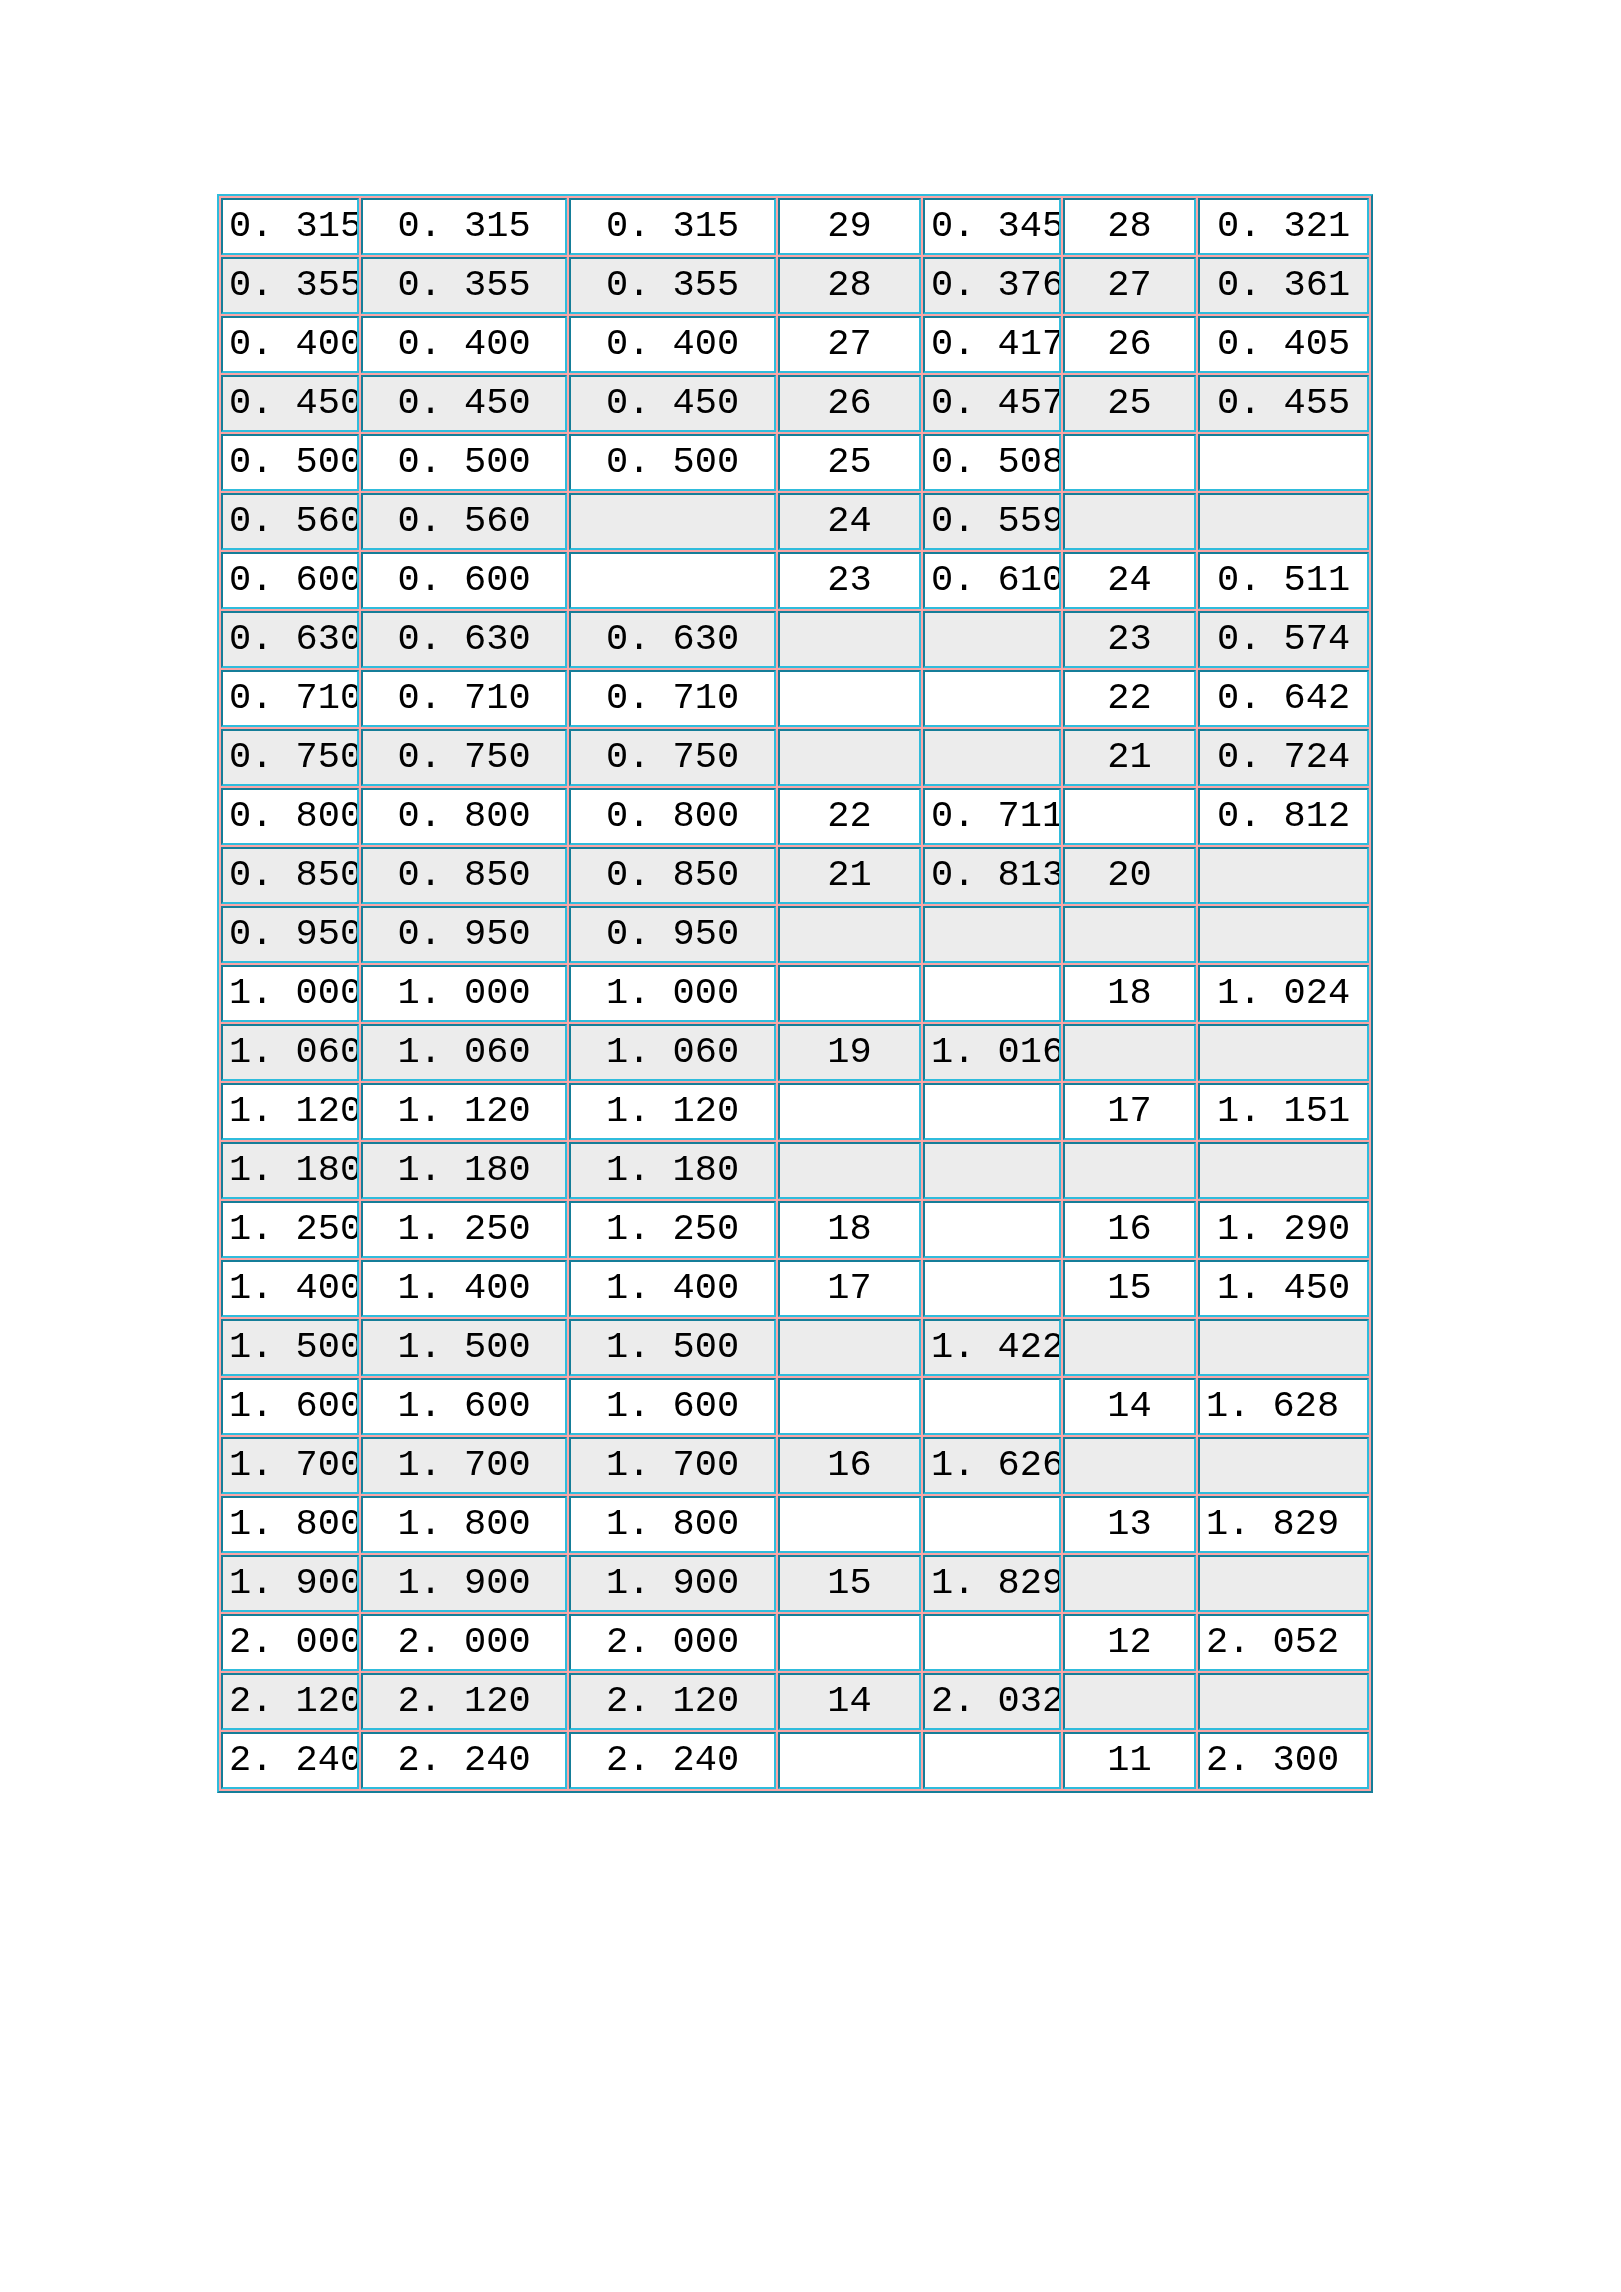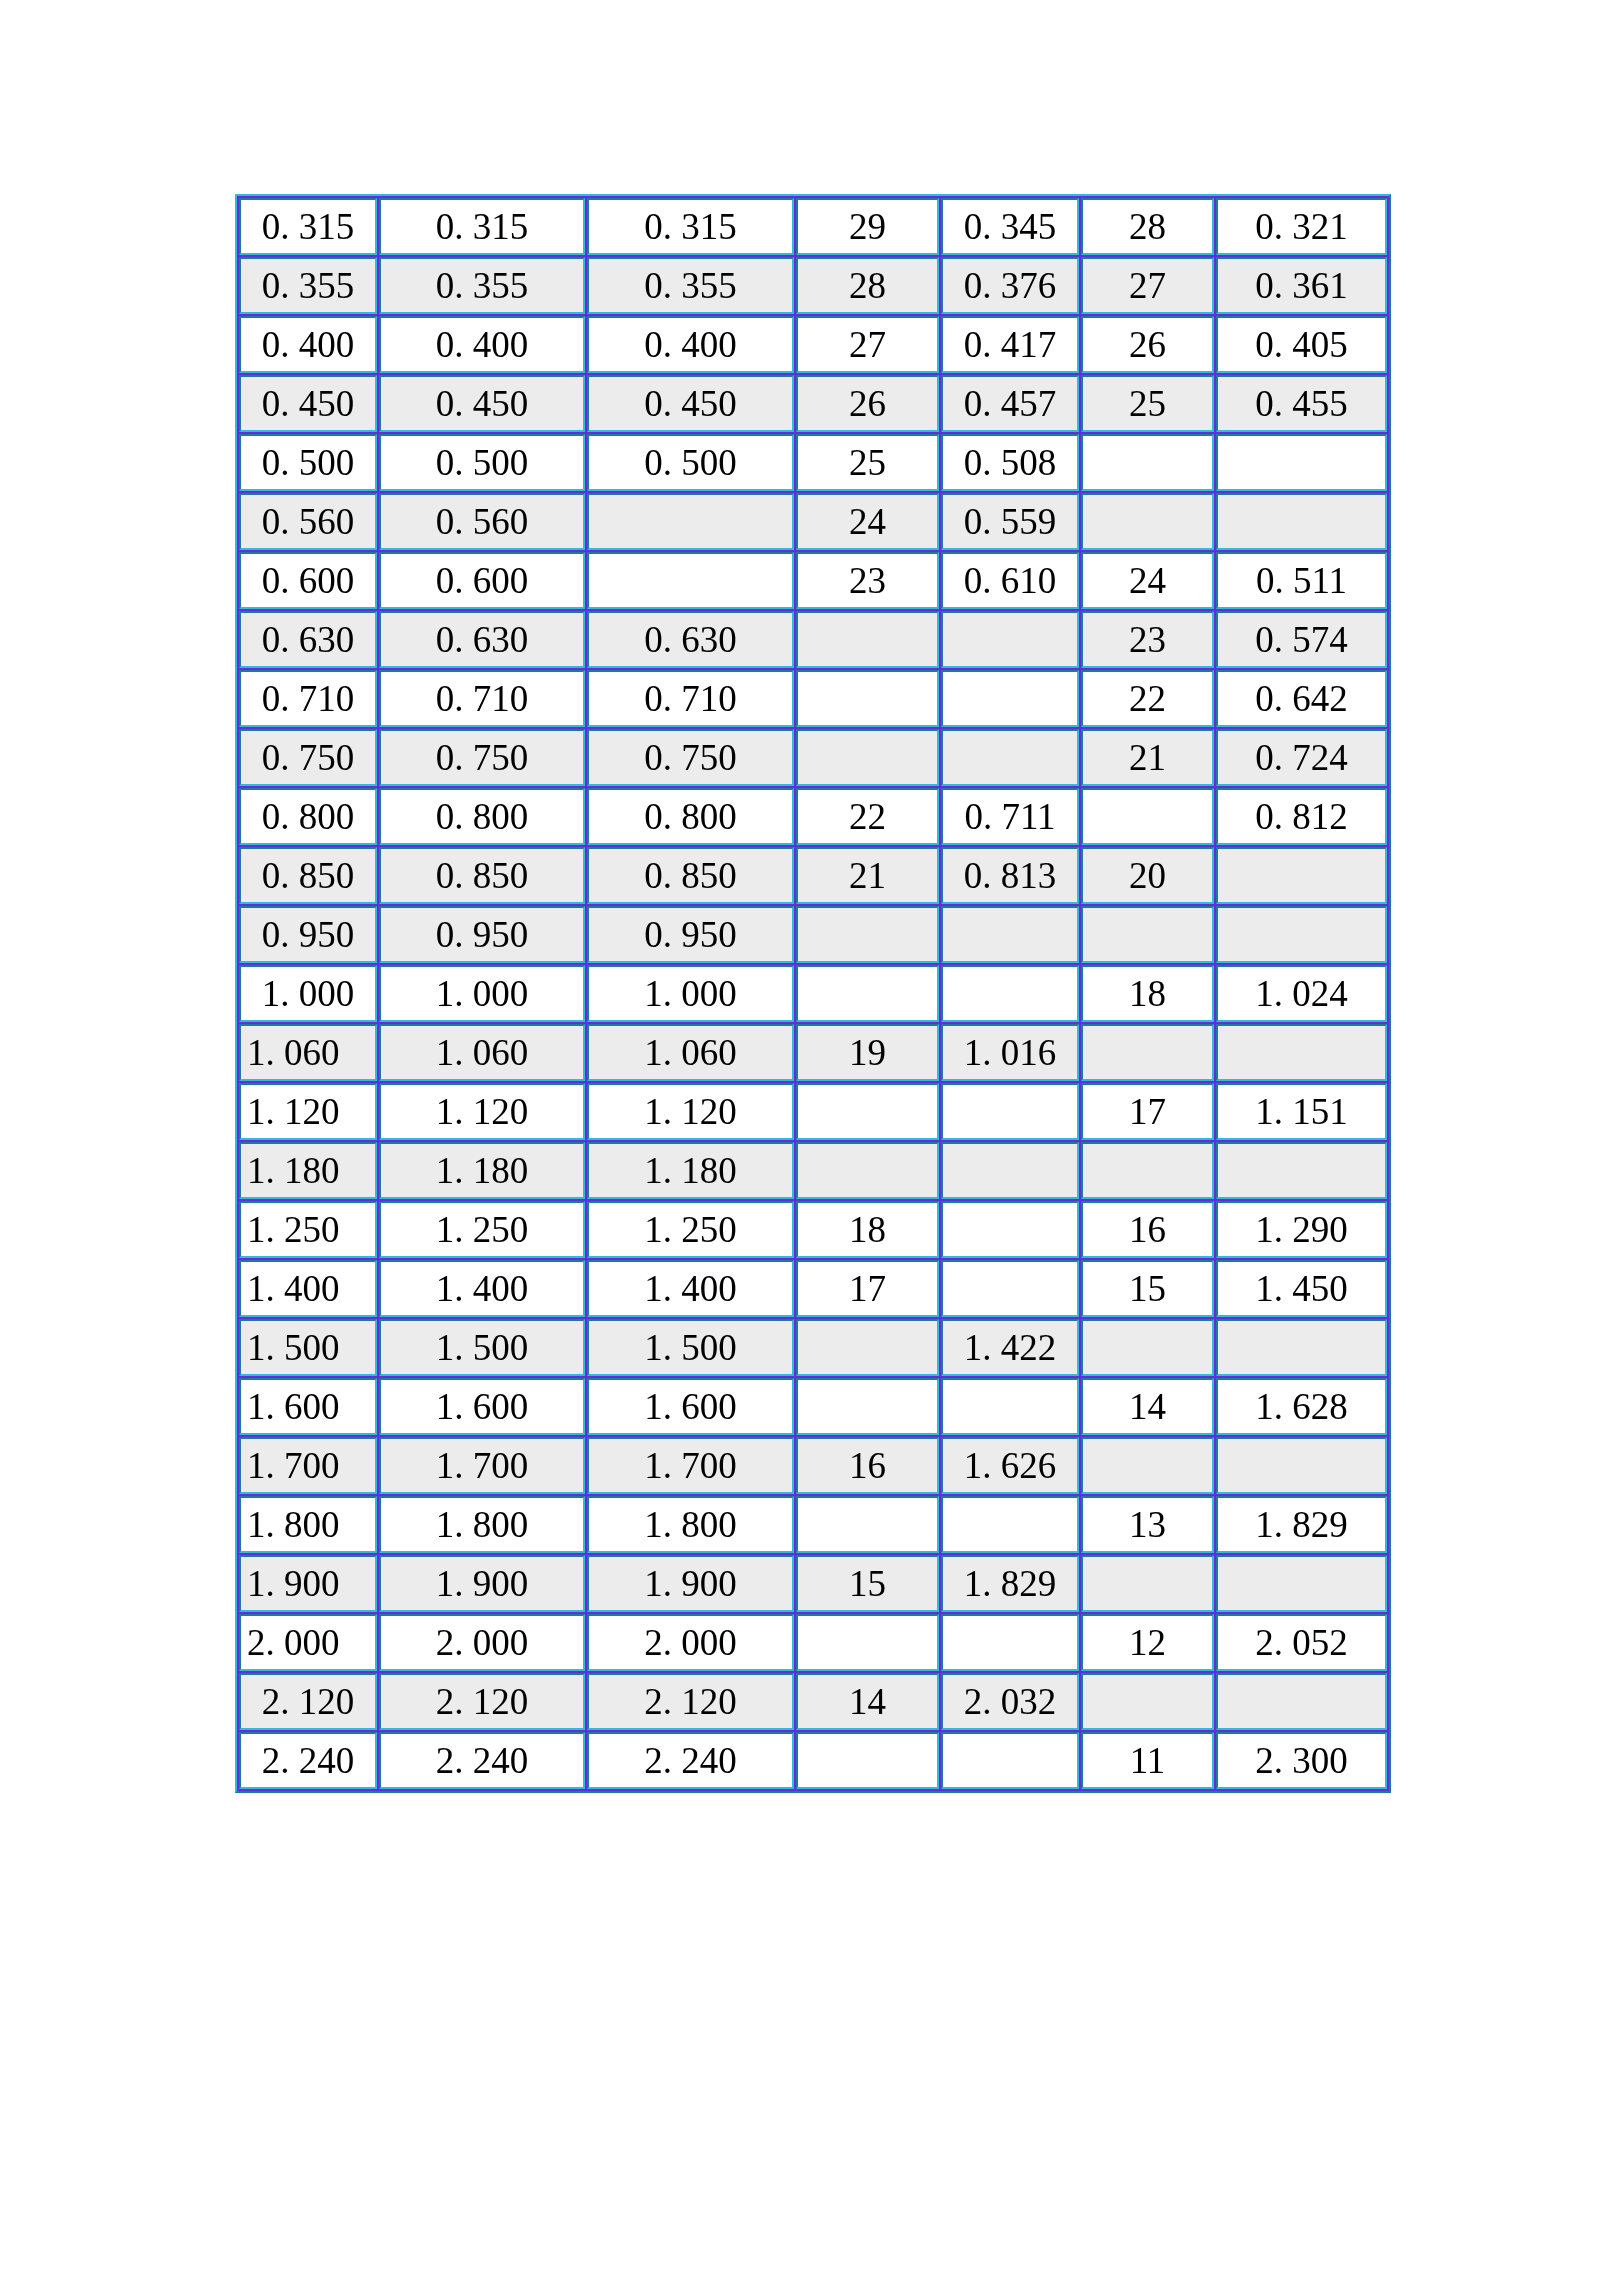--- a/index.html
+++ b/index.html
@@ -8,29 +8,30 @@
     background: #ffffff;
   }
   body {
     width: 1621px;
     height: 2293px;
     position: relative;
     font-family: "Liberation Serif", serif;
   }
   table.doc {
     position: absolute;
-    left: 235px;
+    left: 217px;
     top: 194px;
     width: 1156px;
     table-layout: fixed;
     border-collapse: separate;
     border-spacing: 2px;
-    background: #6d28d9;
+    background: #fca5a5;
     border: 2px solid;
     border-color: #2fbcdc #157e99 #157e99 #2fbcdc;
+    font-family: Liberation Mono, monospace;
   }
   col.c1 { width: 138px; }
   col.c2 { width: 206px; }
   col.c3 { width: 207px; }
   col.c4 { width: 143px; }
   col.c5 { width: 138px; }
   col.c6 { width: 133px; }
   col.c7 { width: 171px; }
   td {
     box-sizing: border-box;
@@ -42,21 +43,21 @@
     line-height: 1;
     color: #000000;
     text-align: center;
     vertical-align: middle;
     padding: 0 5.9px;
     white-space: nowrap;
     overflow: hidden;
   }
   tr.stripe td { background: #ececec; }
   td.al { text-align: left; }
-  td.ar { text-align: center; }
+  td.ar { text-align: left; }
 </style>
 </head>
 <body>
 
 <div>
   <table class="doc">
     <colgroup>
       <col class="c1">
         <col class="c2">
         <col class="c3">

